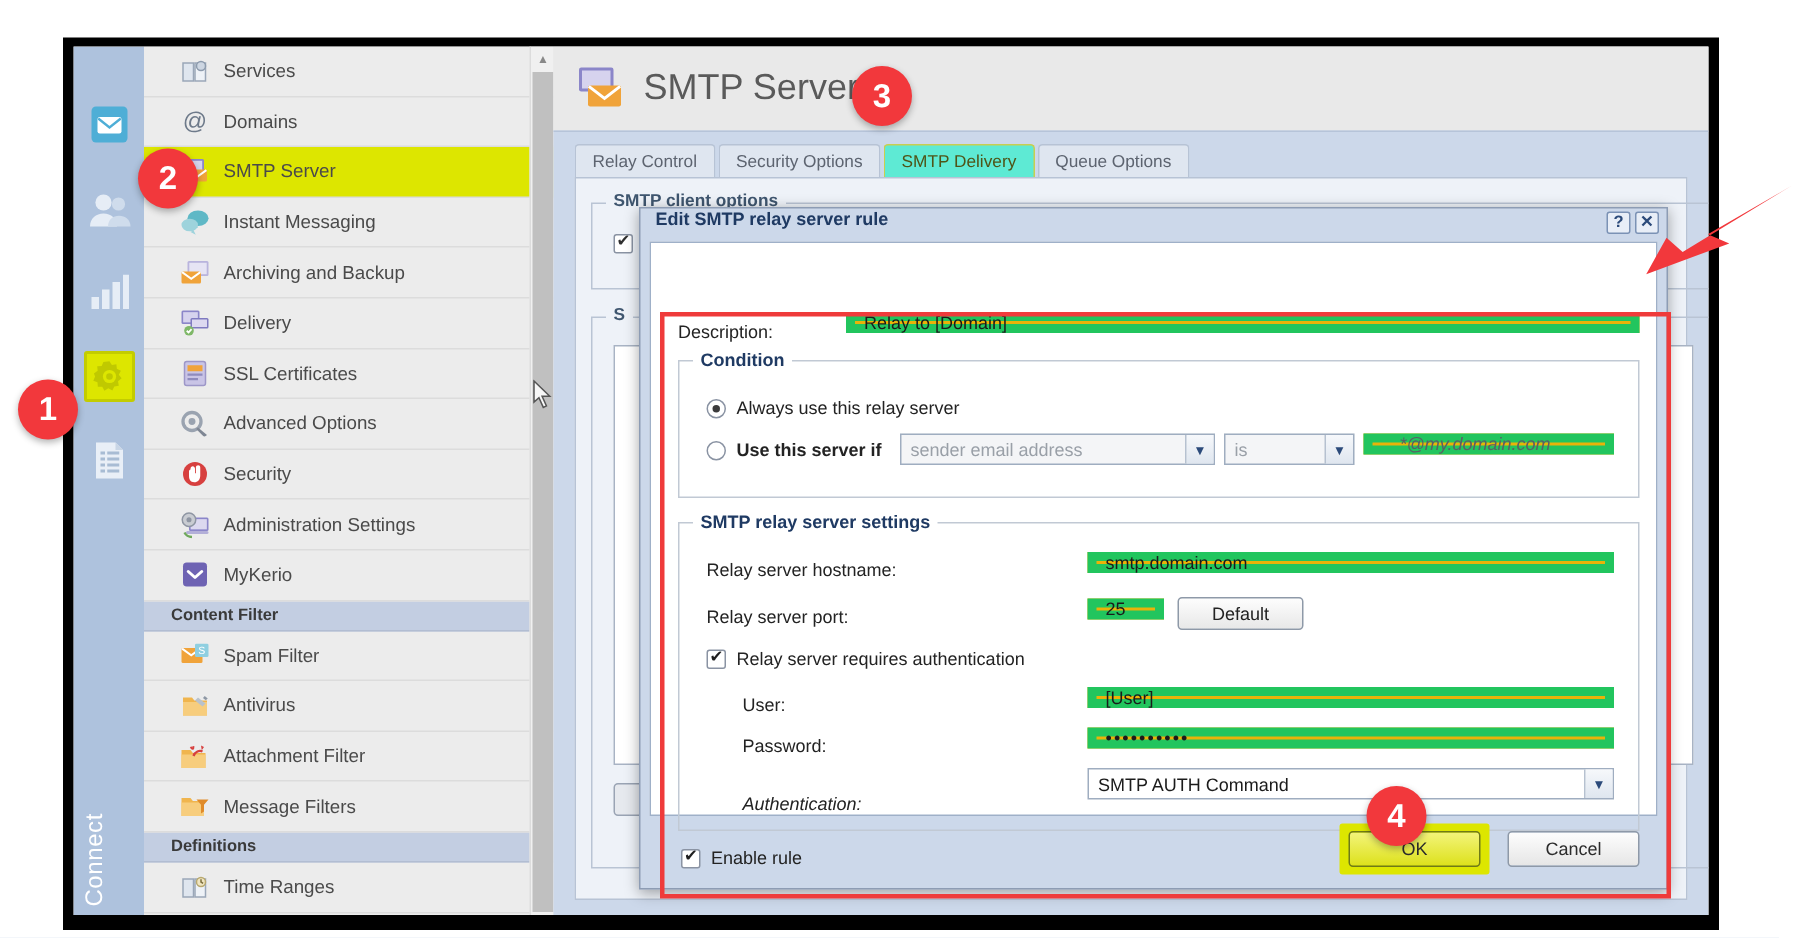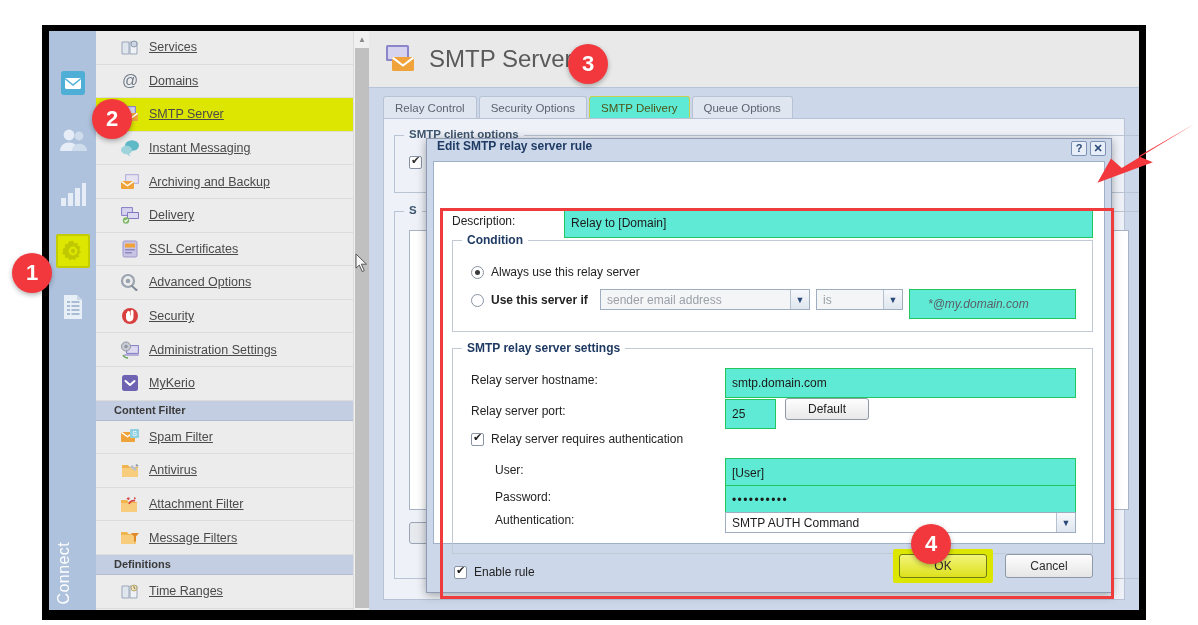--- a/index.html
+++ b/index.html
@@ -46,21 +46,21 @@
   
   .sidebar {
     position: absolute; left: 47px; top: 0; width: 273px; height: 100%;
     background: #ececec;
   }
   .menu-item {
     position: relative; height: 33.6px;
     display: flex; align-items: center;
     padding-left: 24px;
     border-bottom: 1px solid #dcdcdc;
-    font-size: 12.5px; color: #4a4a4a; text-decoration: underline;
+    font-size: 12.5px; color: #4a4a4a;
   }
   .menu-item.selected { background: #dde600; }
   .menu-item .mi-icon {
     width: 20px; height: 20px; margin-right: 9px;
     display: flex; align-items: center; justify-content: center; flex: 0 0 20px;
   }
   .menu-item .mi-label { white-space: nowrap; }
   .menu-group {
     height: 20px; background: #c3cee2; border-bottom: 1px solid #b2bdd2;
     display: flex; align-items: center; padding-left: 18px;
@@ -182,22 +182,22 @@
   .red-rect {
     position: absolute; left: 6px; top: 46px;
     width: 674px; height: 391px;
     border: 3px solid #ef3b3b; pointer-events: none; z-index: 6;
   }
 
   
   .form { position: absolute; left: 0; top: 0; right: 0; bottom: 0; }
   .lbl { position: absolute; font-size: 12px; color: #232323; white-space: nowrap; }
   .tbox {
-    position: absolute; height: 30px; background: #5eead4;
-    border: 1px solid #22c55e; font-size: 12px; color: #1b1b1b;
+    position: absolute; height: 14px; background: #eab308;
+    border: 6px solid #22c55e; font-size: 12px; color: #1b1b1b;
     display: flex; align-items: center; padding-left: 6px;
   }
   .tbox.italic { font-style: italic; color: #5a5f66; }
   .combo {
     position: absolute; height: 21px; background: #ffffff;
     border: 1px solid #9fadc0; font-size: 12px; color: #1b1b1b;
     display: flex; align-items: center; padding-left: 6px;
   }
   .combo .arrow {
     position: absolute; right: 0; top: 0; bottom: 0; width: 19px;
@@ -595,21 +595,21 @@
               <div class="lbl" style="left:38px; top:83px;">Relay server requires authentication</div>
 
               <div class="lbl" style="left:42px; top:114px;">User:</div>
               <div class="tbox" style="left:272px; top:109px; width:351px;">[User]</div>
 
               <div class="lbl" style="left:42px; top:141px;">Password:</div>
               <div class="tbox" style="left:272px; top:136px; width:351px;">
                 <span class="pwdots">••••••••••</span>
               </div>
 
-              <div class="lbl" style="left:42px; top:164px;">Authentication:</div>
+              <div class="lbl" style="left:42px; top:180px;font-style:italic;">Authentication:</div>
               <div class="combo" style="left:272px; top:163px; width:351px;">
                 <span class="ctext">SMTP AUTH Command</span>
                 <span class="arrow">▼</span>
               </div>
             </div>
 
             <div class="chk on" style="left:20px; top:404px;"></div>
             <div class="lbl" style="left:40px; top:403px;">Enable rule</div>
           </div>
 

